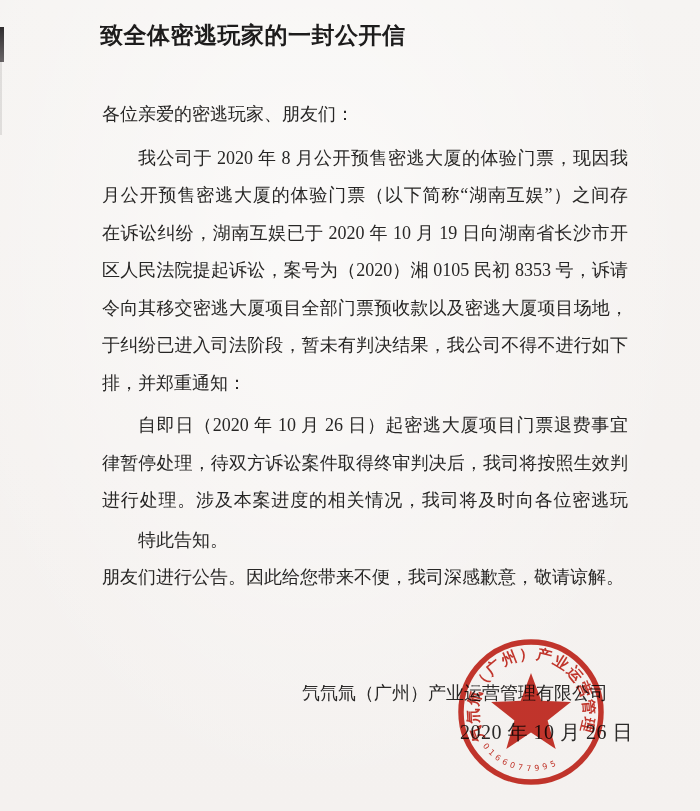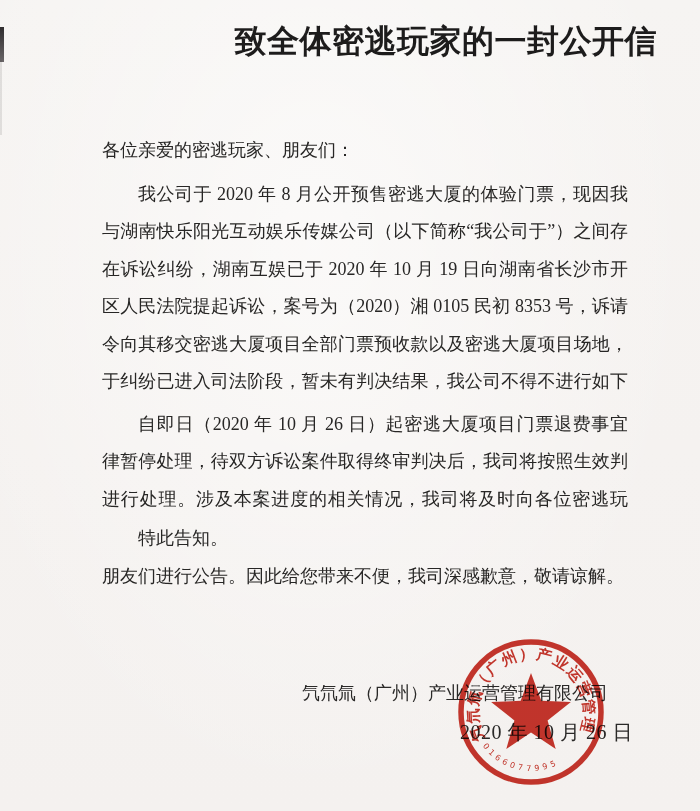--- a/index.html
+++ b/index.html
@@ -19,26 +19,26 @@
   .edge-artifact {
     position:absolute; left:0; top:27px; width:4px; height:35px;
     background:linear-gradient(180deg,#2f2d2e,#6a6668);
   }
   .edge-artifact-faint {
     position:absolute; left:0; top:60px; width:2px; height:75px;
     background:rgba(60,55,55,.12);
   }
   .doc-title {
     position:absolute; left:100px; top:20px; width:557px;
-    text-align:right; font-size:32px; font-weight:bold;
+    text-align:left; font-size:23px; font-weight:bold;
     letter-spacing:.5px; color:#1d1c1c; white-space:nowrap;
   }
   .doc-body {
     position:absolute; left:102px; top:96px; width:526px;
-    font-size:18px; color:#272625;margin-top:36px;
+    font-size:18px; color:#272625;
   }
   .doc-line {
     height:37.5px; line-height:37.5px; white-space:nowrap;
     text-align:left;
   }
   .doc-line.fill { white-space:normal; text-align:justify; text-align-last:justify; overflow:hidden; }
   .doc-line.indent { text-indent:2em; }
   .sig-company {
     position:absolute; right:92px; top:680px;
     font-size:18px; line-height:26px; color:#2a2928; white-space:nowrap;
@@ -69,25 +69,26 @@
 <div class="page">
 
   <div class="edge-artifact"></div>
   <div class="edge-artifact-faint"></div>
 
   <div class="doc-title">致全体密逃玩家的一封公开信</div>
 
   <div class="doc-body">
       <div class="doc-line">各位亲爱的密逃玩家、朋友们：</div>
       <div class="doc-line fill indent" style="margin-top: 6px;">我公司于 2020 年 8 月公开预售密逃大厦的体验门票，现因我司</div>
-      <div class="doc-line fill">与湖南快乐阳光互动娱乐传媒公司（以下简称“我公司于”）之间存</div>
+      <div class="doc-line fill">月公开预售密逃大厦的体验门票（以下简称“湖南互娱”）之间存</div>
       <div class="doc-line fill">在诉讼纠纷，湖南互娱已于 2020 年 10 月 19 日向湖南省长沙市开福</div>
       <div class="doc-line fill">区人民法院提起诉讼，案号为（2020）湘 0105 民初 8353 号，诉请判</div>
       <div class="doc-line fill">令向其移交密逃大厦项目全部门票预收款以及密逃大厦项目场地，鉴</div>
       <div class="doc-line fill">于纠纷已进入司法阶段，暂未有判决结果，我公司不得不进行如下安</div>
+      <div class="doc-line">排，并郑重通知：</div>
       <div class="doc-line fill indent" style="margin-top: 5px;">自即日（2020 年 10 月 26 日）起密逃大厦项目门票退费事宜一</div>
       <div class="doc-line fill">律暂停处理，待双方诉讼案件取得终审判决后，我司将按照生效判决</div>
       <div class="doc-line fill">进行处理。涉及本案进度的相关情况，我司将及时向各位密逃玩家、</div>
       <div class="doc-line indent" style="margin-top: 2px;">特此告知。</div>
       <div class="doc-line">朋友们进行公告。因此给您带来不便，我司深感歉意，敬请谅解。</div>
     </div>
 
   <div class="sig-company">氕氘氚（广州）产业运营管理有限公司</div>
 
   <div class="sig-date">2020 年 10 月 26 日</div>

